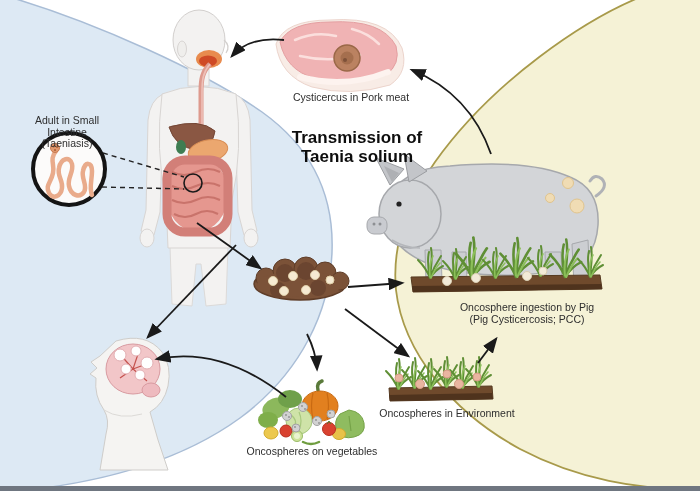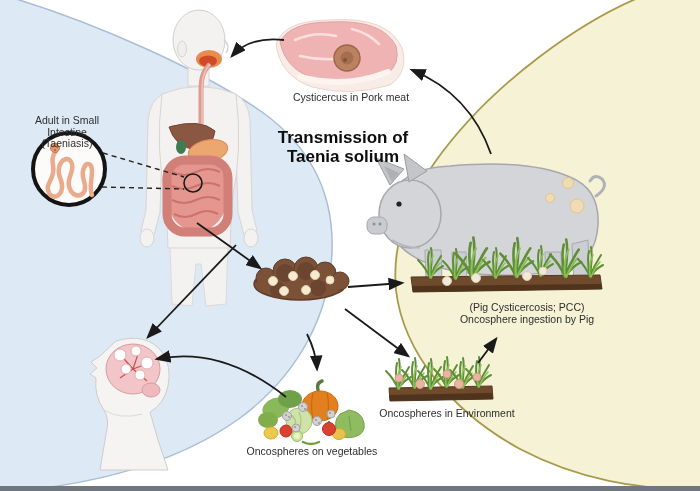--- a/index.html
+++ b/index.html
@@ -230,28 +230,28 @@
 <div class="lbl" style="left:22px;top:91px;width:90px;margin-top:24px;">
   <div>Adult in Small</div>
   <div>Intestine</div>
   <div>(Taeniasis)</div>
 </div>
 
 <div class="lbl" style="left:271px;top:92px;width:160px;">
   <div>Cysticercus in Pork meat</div>
 </div>
 
-<div class="title" style="left:258px;top:128px;width:170px;">
+<div class="title" style="left:272px;top:128px;width:170px;">
   <div>Transmission of</div>
   <div class="it">Taenia solium</div>
 </div>
 
 <div class="lbl" style="left:427px;top:302px;width:200px;">
+  <div>Oncosphere ingestion by Pig</div>
   <div>(Pig Cysticercosis; PCC)</div>
-  <div>Oncosphere ingestion by Pig</div>
 </div>
 
 
 <div class="lbl" style="left:367px;top:408px;width:160px;">
   <div>Oncospheres in Environment</div>
 </div>
 
 <div class="lbl" style="left:232px;top:446px;width:160px;">
   <div>Oncospheres on vegetables</div>
 </div>

